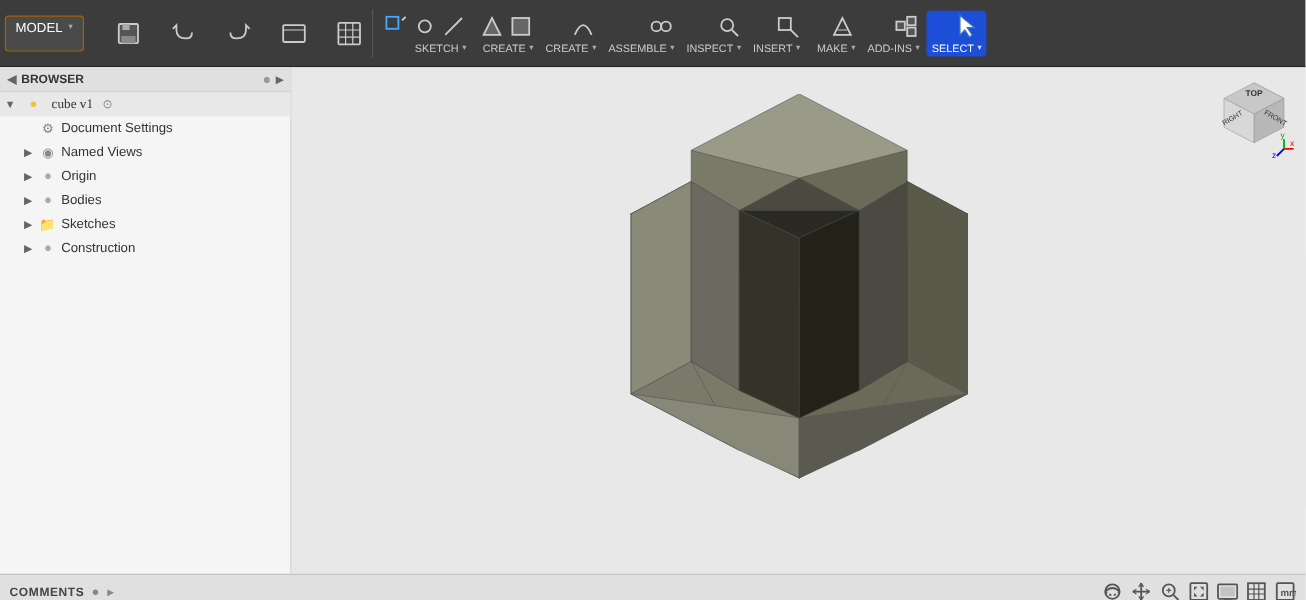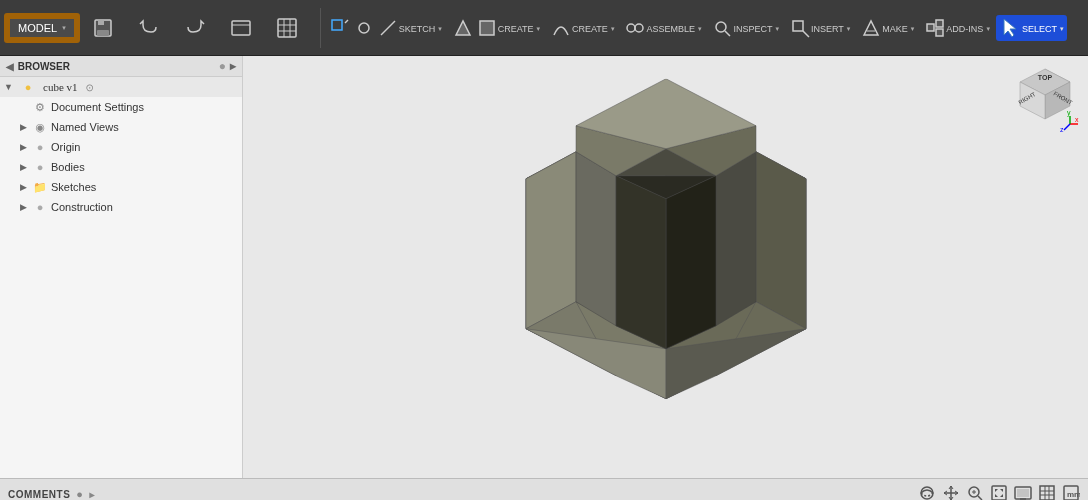--- a/index.html
+++ b/index.html
@@ -19,22 +19,22 @@
       background: #3c3c3c;
       display: flex;
       align-items: center;
       padding: 0 4px;
       gap: 2px;
       border-bottom: 1px solid #222;
     }
 
     .toolbar-group {
       display: flex;
-      flex-direction: row;
-      align-items: center;
+      flex-direction: column;
+      align-items: flex-end;
       padding: 2px 4px;
       cursor: pointer;
       border-radius: 3px;
       min-width: 44px;
     }
 
     .toolbar-group .icon-area {
       display: flex;
       gap: 2px;
       align-items: center;
@@ -63,28 +63,28 @@
     .toolbar-sep {
       width: 1px;
       height: 40px;
       background: #555;
       margin: 0 2px;
     }
 
     
     .model-btn {
       background: #4a4a4a;
-      border: 6px solid #a16207;
+      border: 1px solid #a16207;
       border-radius: 3px;
       color: #fff;
       font-size: 11px;
       padding: 4px 8px;
       cursor: pointer;
       display: flex;
-      align-items: center;
+      align-items: flex-start;
       gap: 4px;
       height: 30px;
       margin-right: 6px;
     }
 
     
     .toolbar-active {
       background: #1d4ed8;
       border-radius: 3px;
     }

